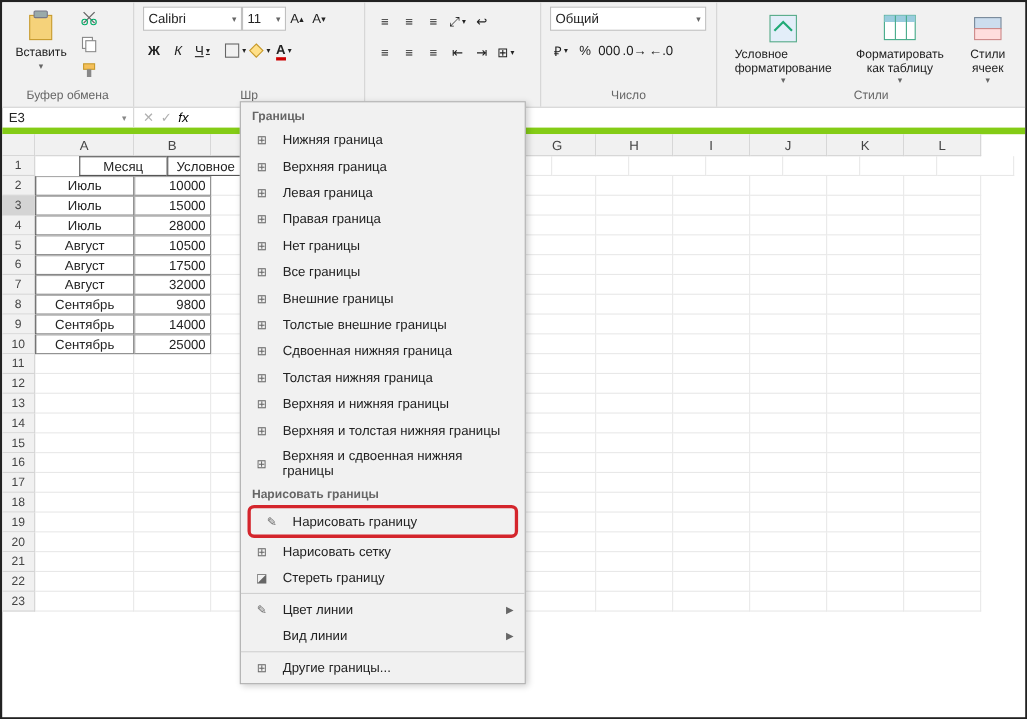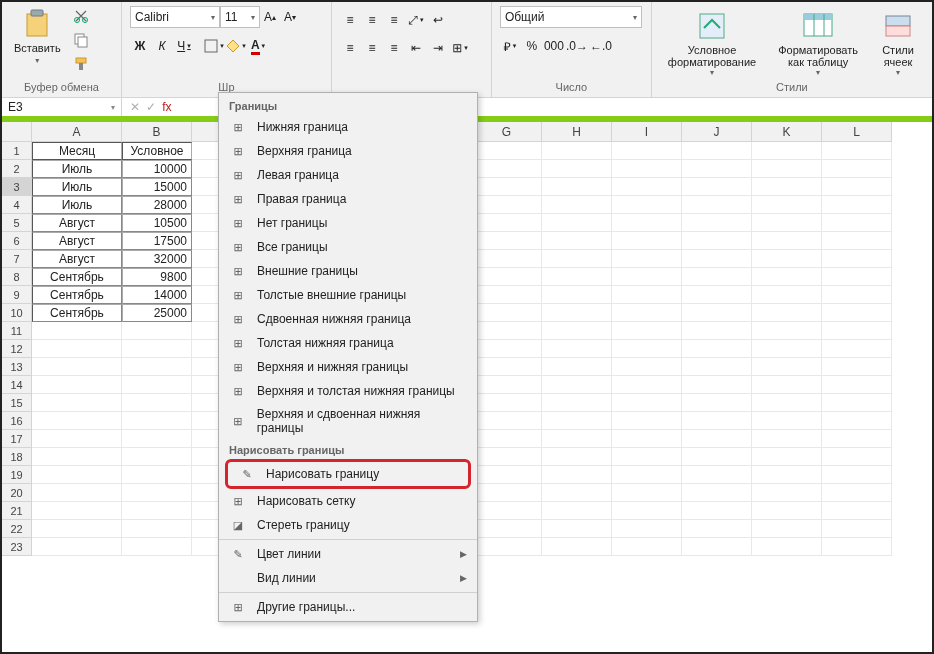--- a/index.html
+++ b/index.html
@@ -25,21 +25,21 @@
   .align-col .fbtn { width: 20px; }
   .num-fmt { width: 142px; height: 22px; border: 1px solid #c0c0c0; background: #fff; display: flex; align-items: center; justify-content: space-between; padding: 0 4px; font-size: 12px; }
   .styles-btn { display: flex; flex-direction: column; align-items: center; font-size: 11px; padding: 2px 8px; cursor: pointer; }
   .styles-btn .ico { width: 36px; height: 36px; }
   .nm-bar { display: flex; border-bottom: 6px solid #84cc16; height: 24px; }
   .name-box { width: 120px; border-right: 1px solid #d4d4d4; display: flex; align-items: center; padding: 0 6px; font-size: 12px; }
   .name-box .dd { margin-left: auto; font-size: 8px; color: #888; }
   .fx-icons { display: flex; align-items: center; gap: 6px; padding: 0 8px; color: #888; }
   .fx-icons .x { color: #b0b0b0; }
   .fx-icons .chk { color: #b0b0b0; }
-  .fx-icons .fx { color: #b91c1c; }
+  .fx-icons .fx { font-style: italic; color: #000000; }
   .formula-input { flex: 1; }
   .corner { width: 30px; height: 20px; background: #f1f1f1; border-right: 1px solid #d4d4d4; border-bottom: 1px solid #d4d4d4; }
   .col-hdrs { display: flex; }
   .ch { width: 70px; height: 20px; background: #f1f1f1; border-right: 1px solid #d4d4d4; border-bottom: 1px solid #d4d4d4; display: flex; align-items: center; justify-content: center; font-size: 12px; color: #444; }
   .row-hdrs { display: flex; flex-direction: column; }
   .rh { width: 30px; height: 18px; background: #f1f1f1; border-right: 1px solid #d4d4d4; border-bottom: 1px solid #d4d4d4; display: flex; align-items: center; justify-content: center; font-size: 11px; color: #444; }
   .rh.sel { background: #d4d4d4; }
   .cells { position: relative; }
   .cells-row { display: flex; }
   .cell { width: 70px; height: 18px; border-right: 1px solid #e8e8e8; border-bottom: 1px solid #e8e8e8; font-size: 12px; padding: 0 4px; display: flex; align-items: center; overflow: hidden; white-space: nowrap; }
@@ -183,21 +183,21 @@
 
   <div class="ribbon-group" style="flex:1;border-right:none">
     <div class="controls">
       <div class="styles-btn">
         <div class="ico">
             <svg width="36" height="36">
               <rect x="6" y="6" width="24" height="24" fill="#e3eef9" stroke="#5a8"></rect>
               <path d="M10 20 L18 12 L26 20" stroke="#2a7" fill="none" stroke-width="2"></path>
             </svg>
           </div>
-        <span style="text-align:center;line-height:1.1">Условное форматирование</span>
+        <span style="text-align:left;line-height:1.1">Условное форматирование</span>
           <span class="chev">▾</span>
       </div>
       <div class="styles-btn">
         <div class="ico">
             <svg width="36" height="36">
               <rect x="4" y="6" width="28" height="22" fill="#fff" stroke="#4a8"></rect>
               <rect x="4" y="6" width="28" height="6" fill="#9cd"></rect>
               <line x1="14" y1="6" x2="14" y2="28" stroke="#4a8"></line>
               <line x1="24" y1="6" x2="24" y2="28" stroke="#4a8"></line>
             </svg>
@@ -272,21 +272,21 @@
         <div class="rh">17</div>
         <div class="rh">18</div>
         <div class="rh">19</div>
         <div class="rh">20</div>
         <div class="rh">21</div>
         <div class="rh">22</div>
         <div class="rh">23</div>
       </div>
     <div class="cells" id="cells">
         <div class="cells-row">
-          <div class="cell header" style="width: 90px;">Месяц</div>
+          <div class="cell header" style="width: 80px; margin-left: 40px;">Месяц</div>
           <div class="cell header">Условное</div>
           <div class="cell"></div>
           <div class="cell"></div>
           <div class="cell"></div>
           <div class="cell"></div>
           <div class="cell"></div>
           <div class="cell"></div>
           <div class="cell"></div>
           <div class="cell"></div>
           <div class="cell"></div>

